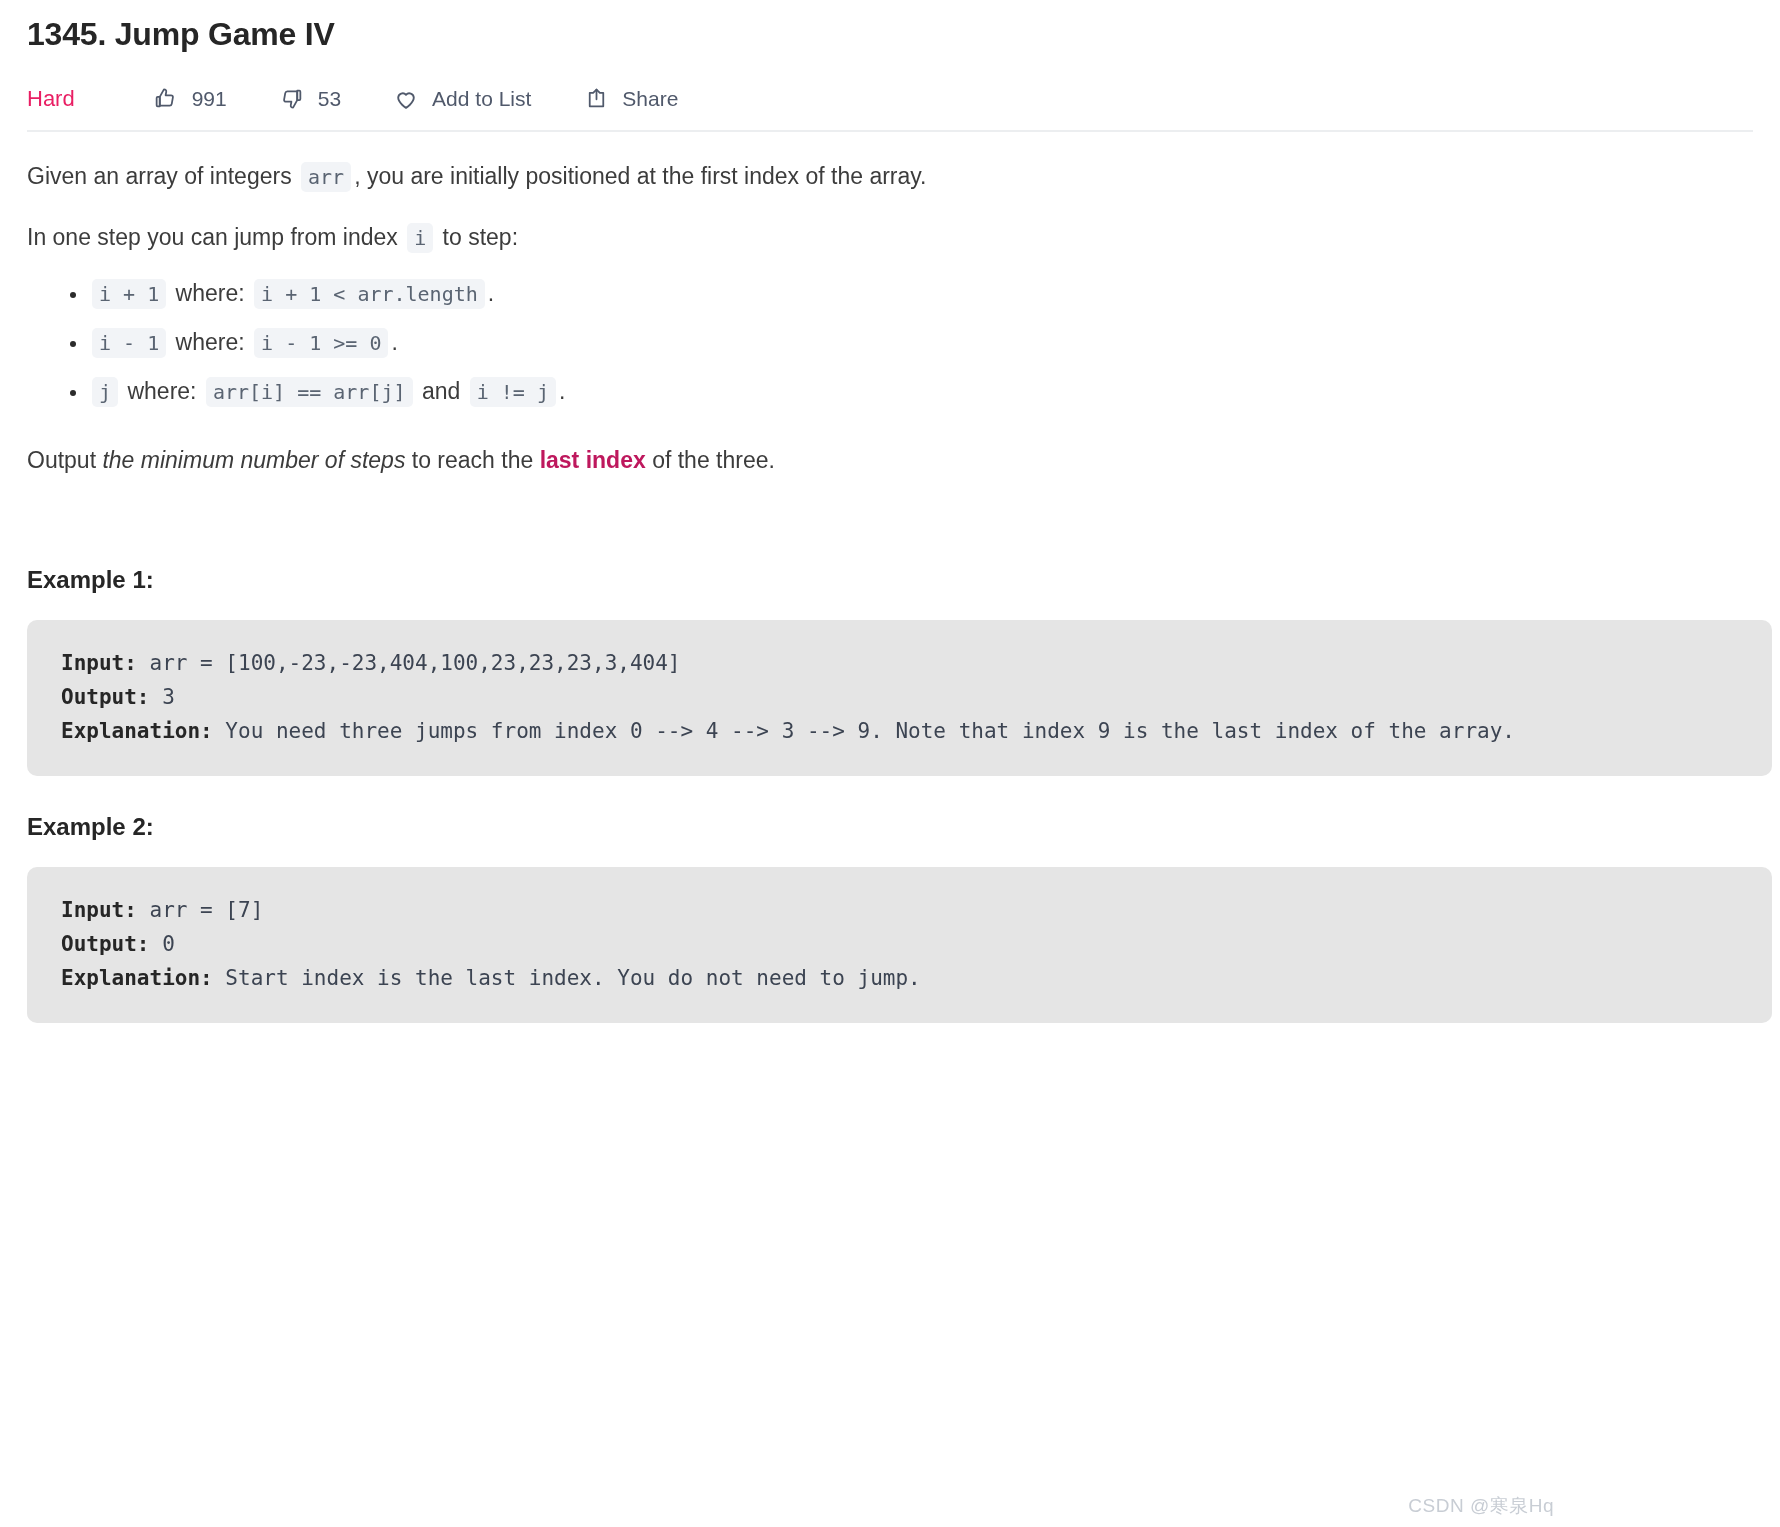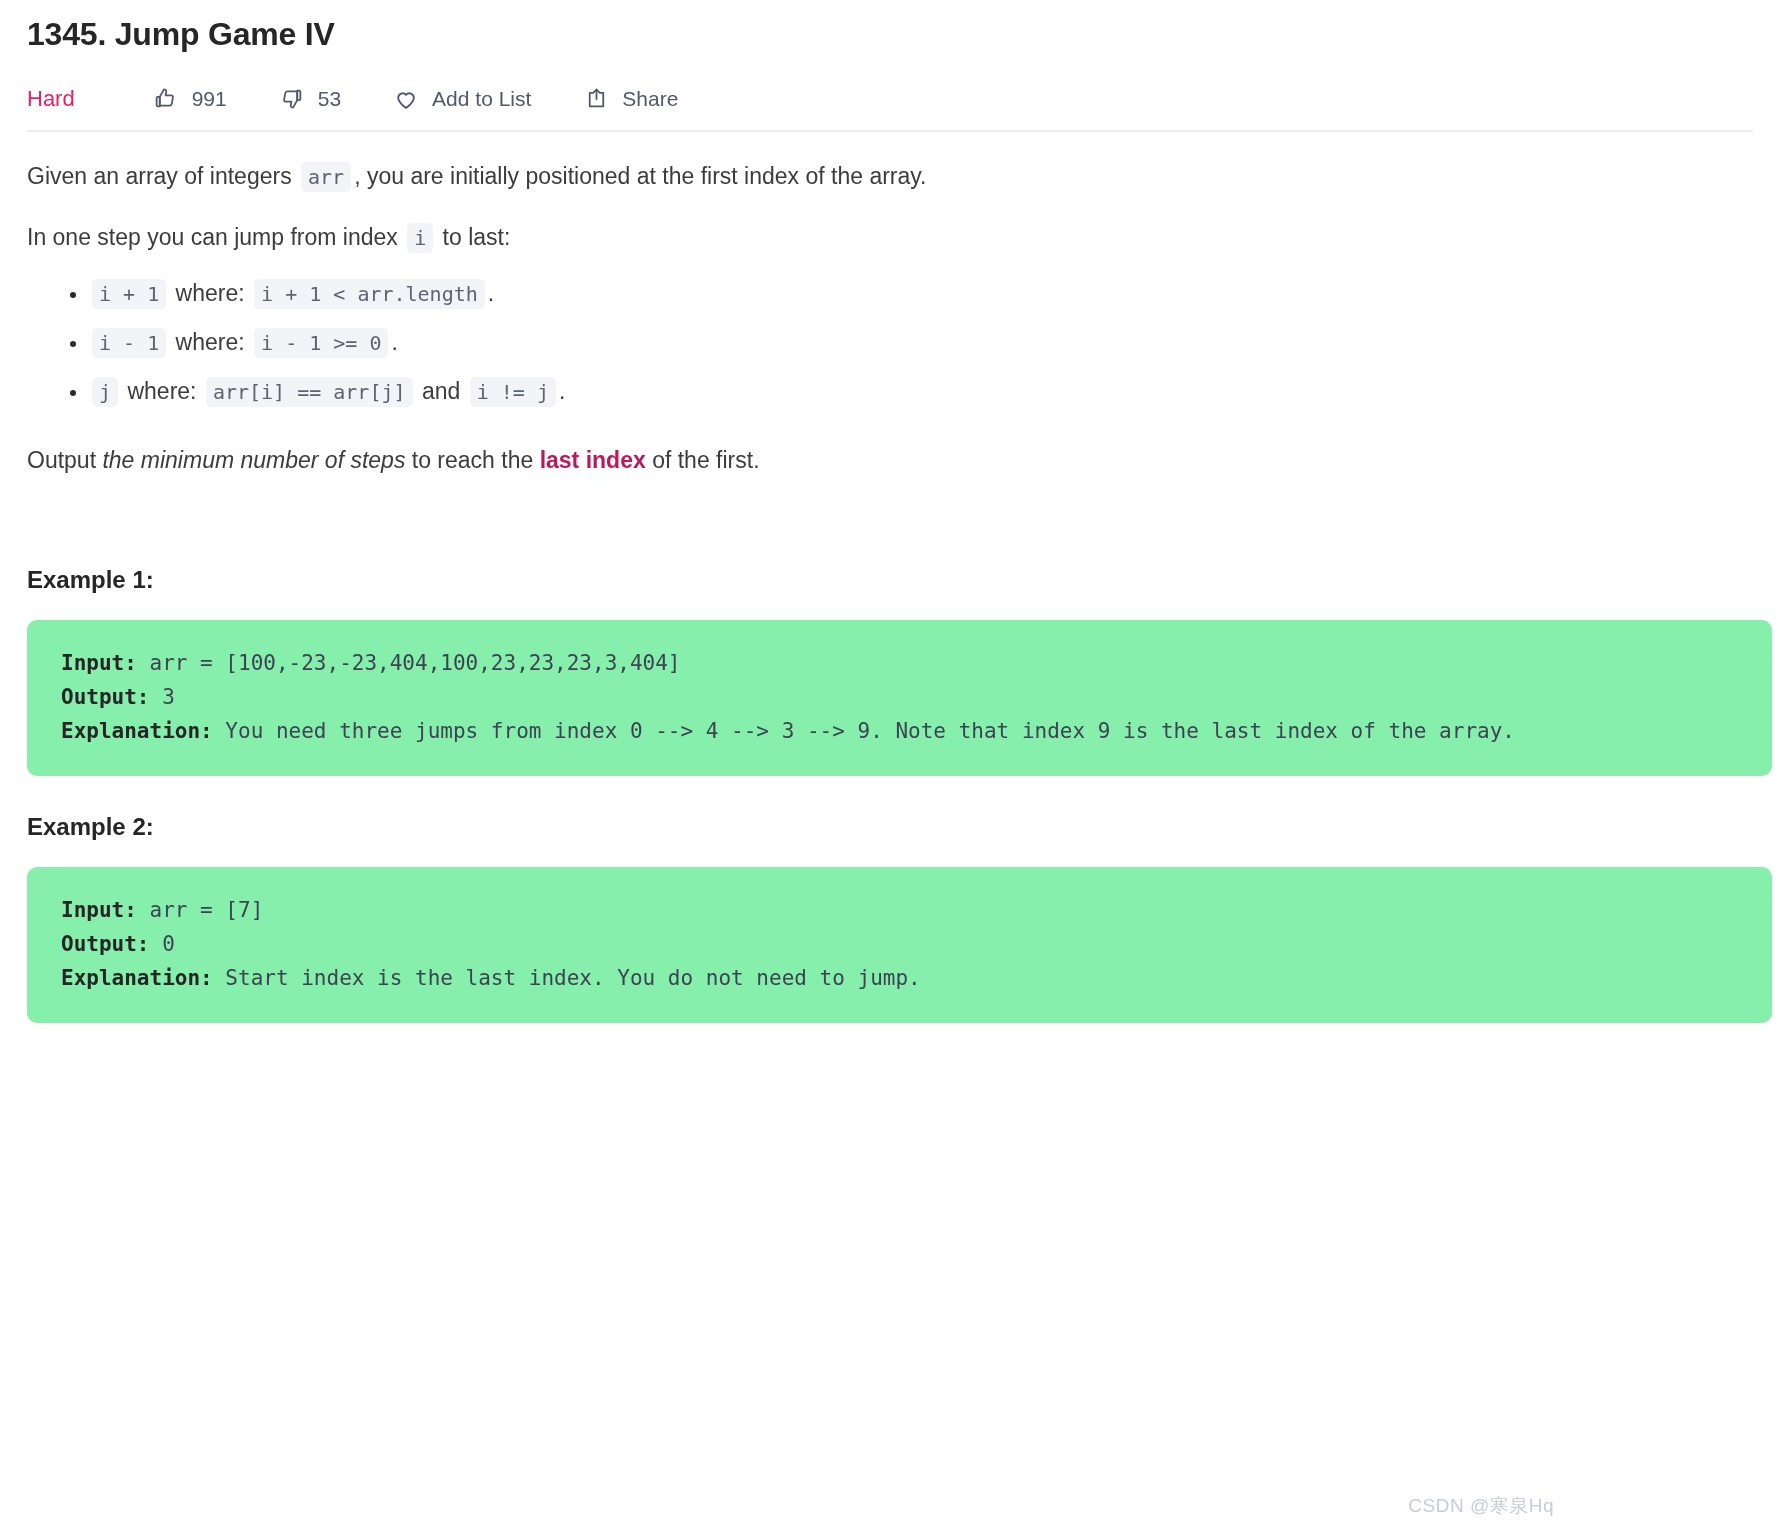--- a/index.html
+++ b/index.html
@@ -119,21 +119,21 @@
 
   h3.example-head {
     font-size: 24px;
     font-weight: 700;
     color: #262626;
     margin: 0;
     padding: 0 0 22px 0;
   }
 
   pre.codeblock {
-    background: #86efac;
+    background: #e5e5e5;
     border-radius: 10px;
     margin: 0 0 0 0;
     padding: 26px 34px 28px 34px;
     font-family: "DejaVu Sans Mono", "Liberation Mono", monospace;
     font-size: 21px;
     line-height: 1.62;
     color: #3c4452;
     white-space: pre-wrap;
     width: 1745px;
     overflow: hidden;
@@ -206,29 +206,29 @@
       <span class="cnt">Share</span>
     </div>
   </div>
 
   <div class="divider"></div>
 
   <div class="content">
 
     <p><span>Given an array of integers</span> <code class="inline">arr</code><span>, you are initially positioned at the first index of the array.</span></p>
 
-    <p><span>In one step you can jump from index</span> <code class="inline">i</code> <span>to last:</span></p>
+    <p><span>In one step you can jump from index</span> <code class="inline">i</code> <span>to step:</span></p>
 
     <ul class="rules">
       <li><code class="inline">i + 1</code> <span>where:</span> <code class="inline">i + 1 &lt; arr.length</code><span>.</span></li>
       <li><code class="inline">i - 1</code> <span>where:</span> <code class="inline">i - 1 &gt;= 0</code><span>.</span></li>
       <li><code class="inline">j</code> <span>where:</span> <code class="inline">arr[i] == arr[j]</code> <span>and</span> <code class="inline">i != j</code><span>.</span></li>
     </ul>
 
-    <p><span>Output</span> <em class="it">the minimum number of steps</em> <span>to reach the</span> <strong class="bd">last index</strong> <span>of the first.</span></p>
+    <p><span>Output</span> <em class="it">the minimum number of steps</em> <span>to reach the</span> <strong class="bd">last index</strong> <span>of the three.</span></p>
 
 
     <div class="spacer"></div>
 
     <h3 class="example-head">Example 1:</h3>
     <pre class="codeblock"><b>Input:</b><span> arr = [100,-23,-23,404,100,23,23,23,3,404]</span>
 <b>Output:</b><span> 3</span>
 <b>Explanation:</b><span> You need three jumps from index 0 --&gt; 4 --&gt; 3 --&gt; 9. Note that index 9 is the last index of the array.</span></pre>
 
     <div class="gap-after-code"></div>

